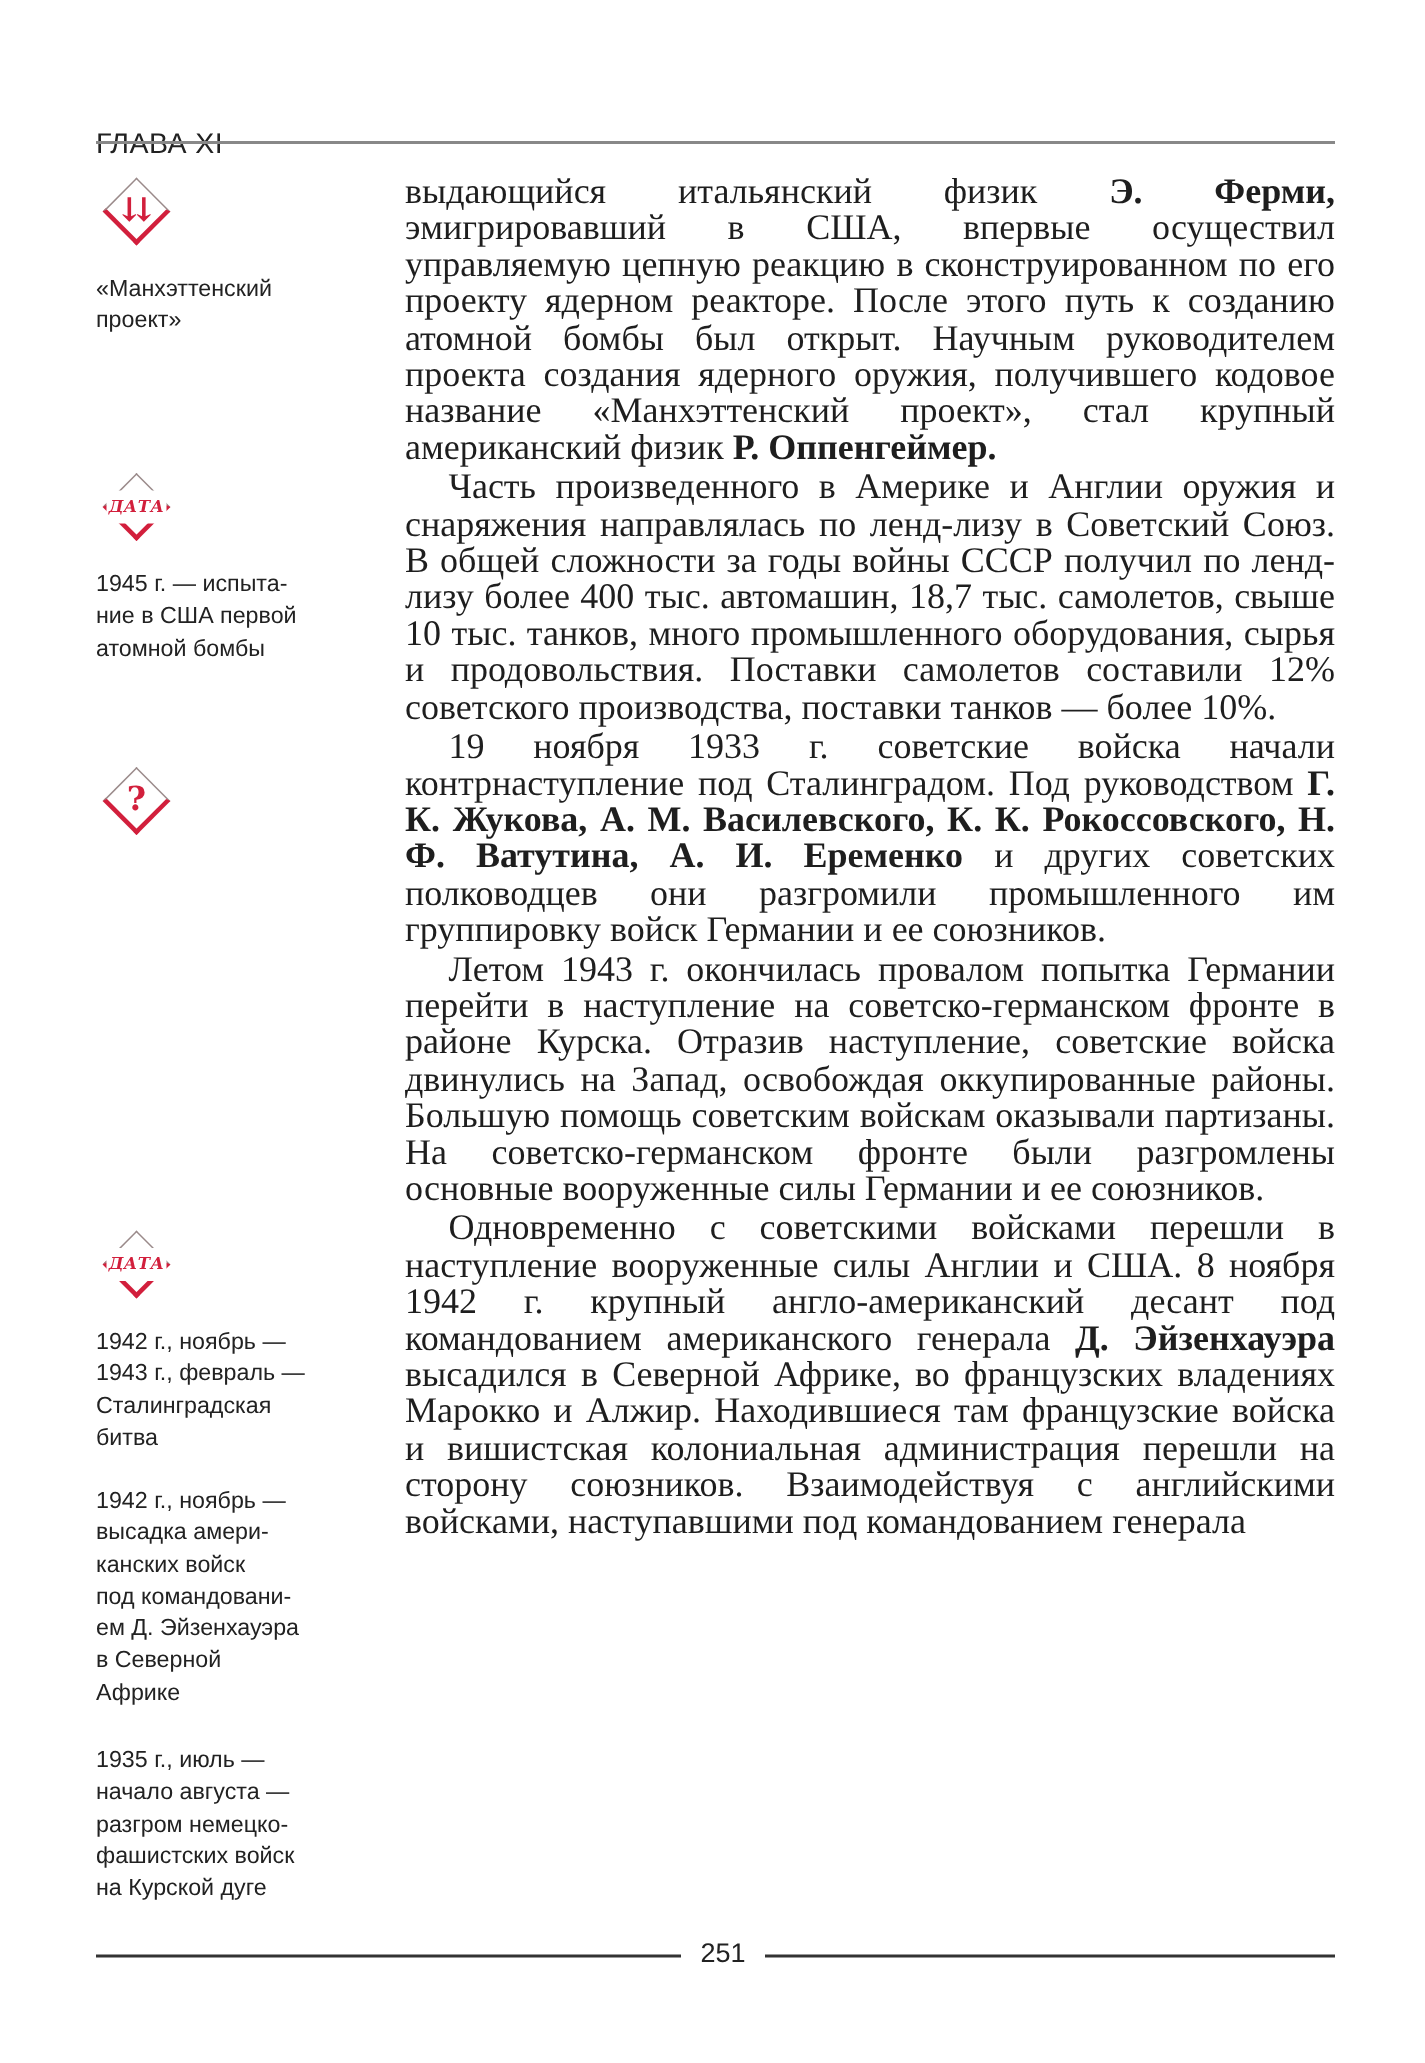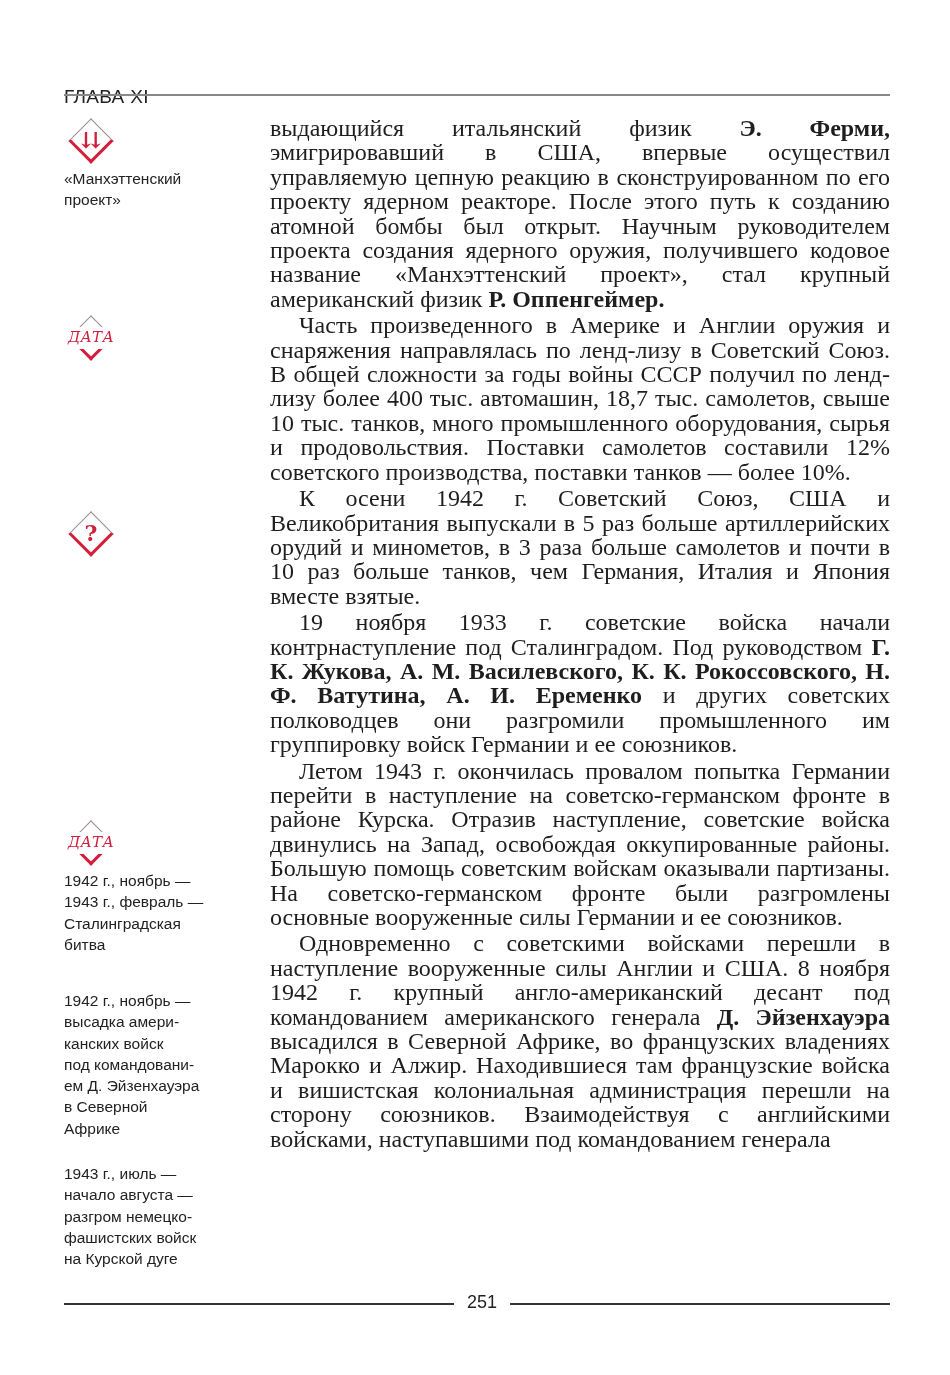--- a/index.html
+++ b/index.html
@@ -7,23 +7,23 @@
     .header { position: absolute; left: 64px; top: 66px; width: 826px; }
     .chapter { font-family: "Liberation Sans", sans-serif; font-size: 19px; letter-spacing: 0.3px; color: #222; margin-top: 20px; }
     .header-rule { position: absolute; left: 0; top: 28px; width: 826px; height: 2px; background: #888; }
 
     .sidebar { position: absolute; left: 64px; top: 0; width: 190px; font-family: "Liberation Sans", sans-serif; font-size: 15.5px; line-height: 21.3px; color: #222; }
     .note { position: absolute; left: 0; width: 190px; }
     .icon-diamond { position: relative; width: 50px; height: 50px; margin-left: 2px; }
     .icon-diamond .sq { position: absolute; left: 9px; top: 9px; width: 32px; height: 32px; transform: rotate(45deg); border: 1.5px solid #9a8a8a; border-right: 3px solid #d21f3c; border-bottom: 3px solid #d21f3c; background: #fff; box-sizing: border-box; }
     .icon-diamond .glyph { position: absolute; left: 0; top: 0; width: 50px; height: 50px; display: flex; align-items: center; justify-content: center; font-family: "DejaVu Serif", serif; color: #d21f3c; }
     .glyph.q { font-size: 22px; font-weight: bold; }
-    .glyph.date { font-size: 15px; font-weight: normal; font-style: italic; letter-spacing: 0.3px; background: none; }
+    .glyph.date { font-size: 11px; font-weight: bold; font-style: italic; letter-spacing: 0.3px; background: none; }
     .glyph.date span { background: #fff; padding: 0 1px; }
-    .note-text { margin-top: 2px; white-space: pre-line; }
+    .note-text { margin-top: 16px; white-space: pre-line; }
 
     .main { position: absolute; left: 270px; top: 116px; width: 620px; font-family: "Liberation Serif", serif; font-size: 24px; line-height: 24.4px; color: #1e1e1e; text-align: justify; }
     .main p { margin: 0 0 2px 0; text-indent: 29px; }
     .main p.first { text-indent: 0; }
     .main b { font-weight: bold; }
 
     .footer { position: absolute; left: 64px; top: 1292px; width: 826px; height: 24px; }
     .footer .rule-l { position: absolute; left: 0; top: 11px; width: 390px; height: 2px; background: #333; }
     .footer .rule-r { position: absolute; right: 0; top: 11px; width: 380px; height: 2px; background: #333; }
     .page-num { position: absolute; left: 398px; top: 0; width: 40px; text-align: center; font-family: "Liberation Sans", sans-serif; font-size: 18px; color: #222; }
@@ -46,20 +46,23 @@
 проект»</div>
   </div>
 
   <div class="note" style="top:313px;">
     <div class="icon-diamond">
       <div class="sq"></div>
       <div class="glyph date">
           <span>ДАТА</span>
         </div>
     </div>
+    <div class="note-text">1945 г. — испыта-
+ние в США первой
+атомной бомбы</div>
   </div>
 
   <div class="note" style="top:509px;">
     <div class="icon-diamond">
       <div class="sq"></div>
       <div class="glyph q">?</div>
     </div>
   </div>
 
   <div class="note" style="top:818px;">
@@ -79,32 +82,31 @@
     <div class="note-text" style="margin-top:0">1942 г., ноябрь —
 высадка амери-
 канских войск
 под командовани-
 ем Д. Эйзенхауэра
 в Северной
 Африке</div>
   </div>
 
   <div class="note" style="top:1163px;">
-    <div class="note-text" style="margin-top:0">1943 г., июль —
+    <div class="note-text" style="margin-top:0">1935 г., июль —
 начало августа —
 разгром немецко-
 фашистских войск
 на Курской дуге</div>
   </div>
 </div>
 
 <div class="main">
   <p class="first"><span>выдающийся итальянский физик </span><b>Э. Ферми,</b><span> эмигрировавший в США, впервые осуществил управляемую цепную реакцию в сконструированном по его проекту ядерном реакторе. После этого путь к созданию атомной бомбы был открыт. Научным руководителем проекта создания ядерного оружия, получившего кодовое название «Манхэттенский проект», стал крупный американский физик </span><b>Р. Оппенгеймер.</b></p>
   <p>Часть произведенного в Америке и Англии оружия и снаряжения направлялась по ленд-лизу в Советский Союз. В общей сложности за годы войны СССР получил по ленд-лизу более 400 тыс. автомашин, 18,7 тыс. самолетов, свыше 10 тыс. танков, много промышленного оборудования, сырья и продовольствия. Поставки самолетов составили 12% советского производства, поставки танков — более 10%.</p>
-  <p>К осени 1942 г. Советский Союз, США и Великобритания выпускали в 5 раз больше артиллерийских орудий и минометов, в 3 раза больше самолетов и почти в 10 раз больше танков, чем Германия, Италия и Япония вместе взятые.</p>
   <p><span>19 ноября 1933 г. советские войска начали контрнаступление под Сталинградом. Под руководством </span><b>Г. К. Жукова, А. М. Василевского, К. К. Рокоссовского, Н. Ф. Ватутина, А. И. Еременко</b><span> и других советских полководцев они разгромили промышленного им группировку войск Германии и ее союзников.</span></p>
   <p>Летом 1943 г. окончилась провалом попытка Германии перейти в наступление на советско-германском фронте в районе Курска. Отразив наступление, советские войска двинулись на Запад, освобождая оккупированные районы. Большую помощь советским войскам оказывали партизаны. На советско-германском фронте были разгромлены основные вооруженные силы Германии и ее союзников.</p>
   <p><span>Одновременно с советскими войсками перешли в наступление вооруженные силы Англии и США. 8 ноября 1942 г. крупный англо-американский десант под командованием американского генерала </span><b>Д. Эйзенхауэра</b><span> высадился в Северной Африке, во французских владениях Марокко и Алжир. Находившиеся там французские войска и вишистская колониальная администрация перешли на сторону союзников. Взаимодействуя с английскими войсками, наступавшими под командованием генерала</span></p>
 </div>
 
 <div class="footer">
   <div class="rule-l"></div>
   <div class="page-num">251</div>
   <div class="rule-r"></div>
 </div>

